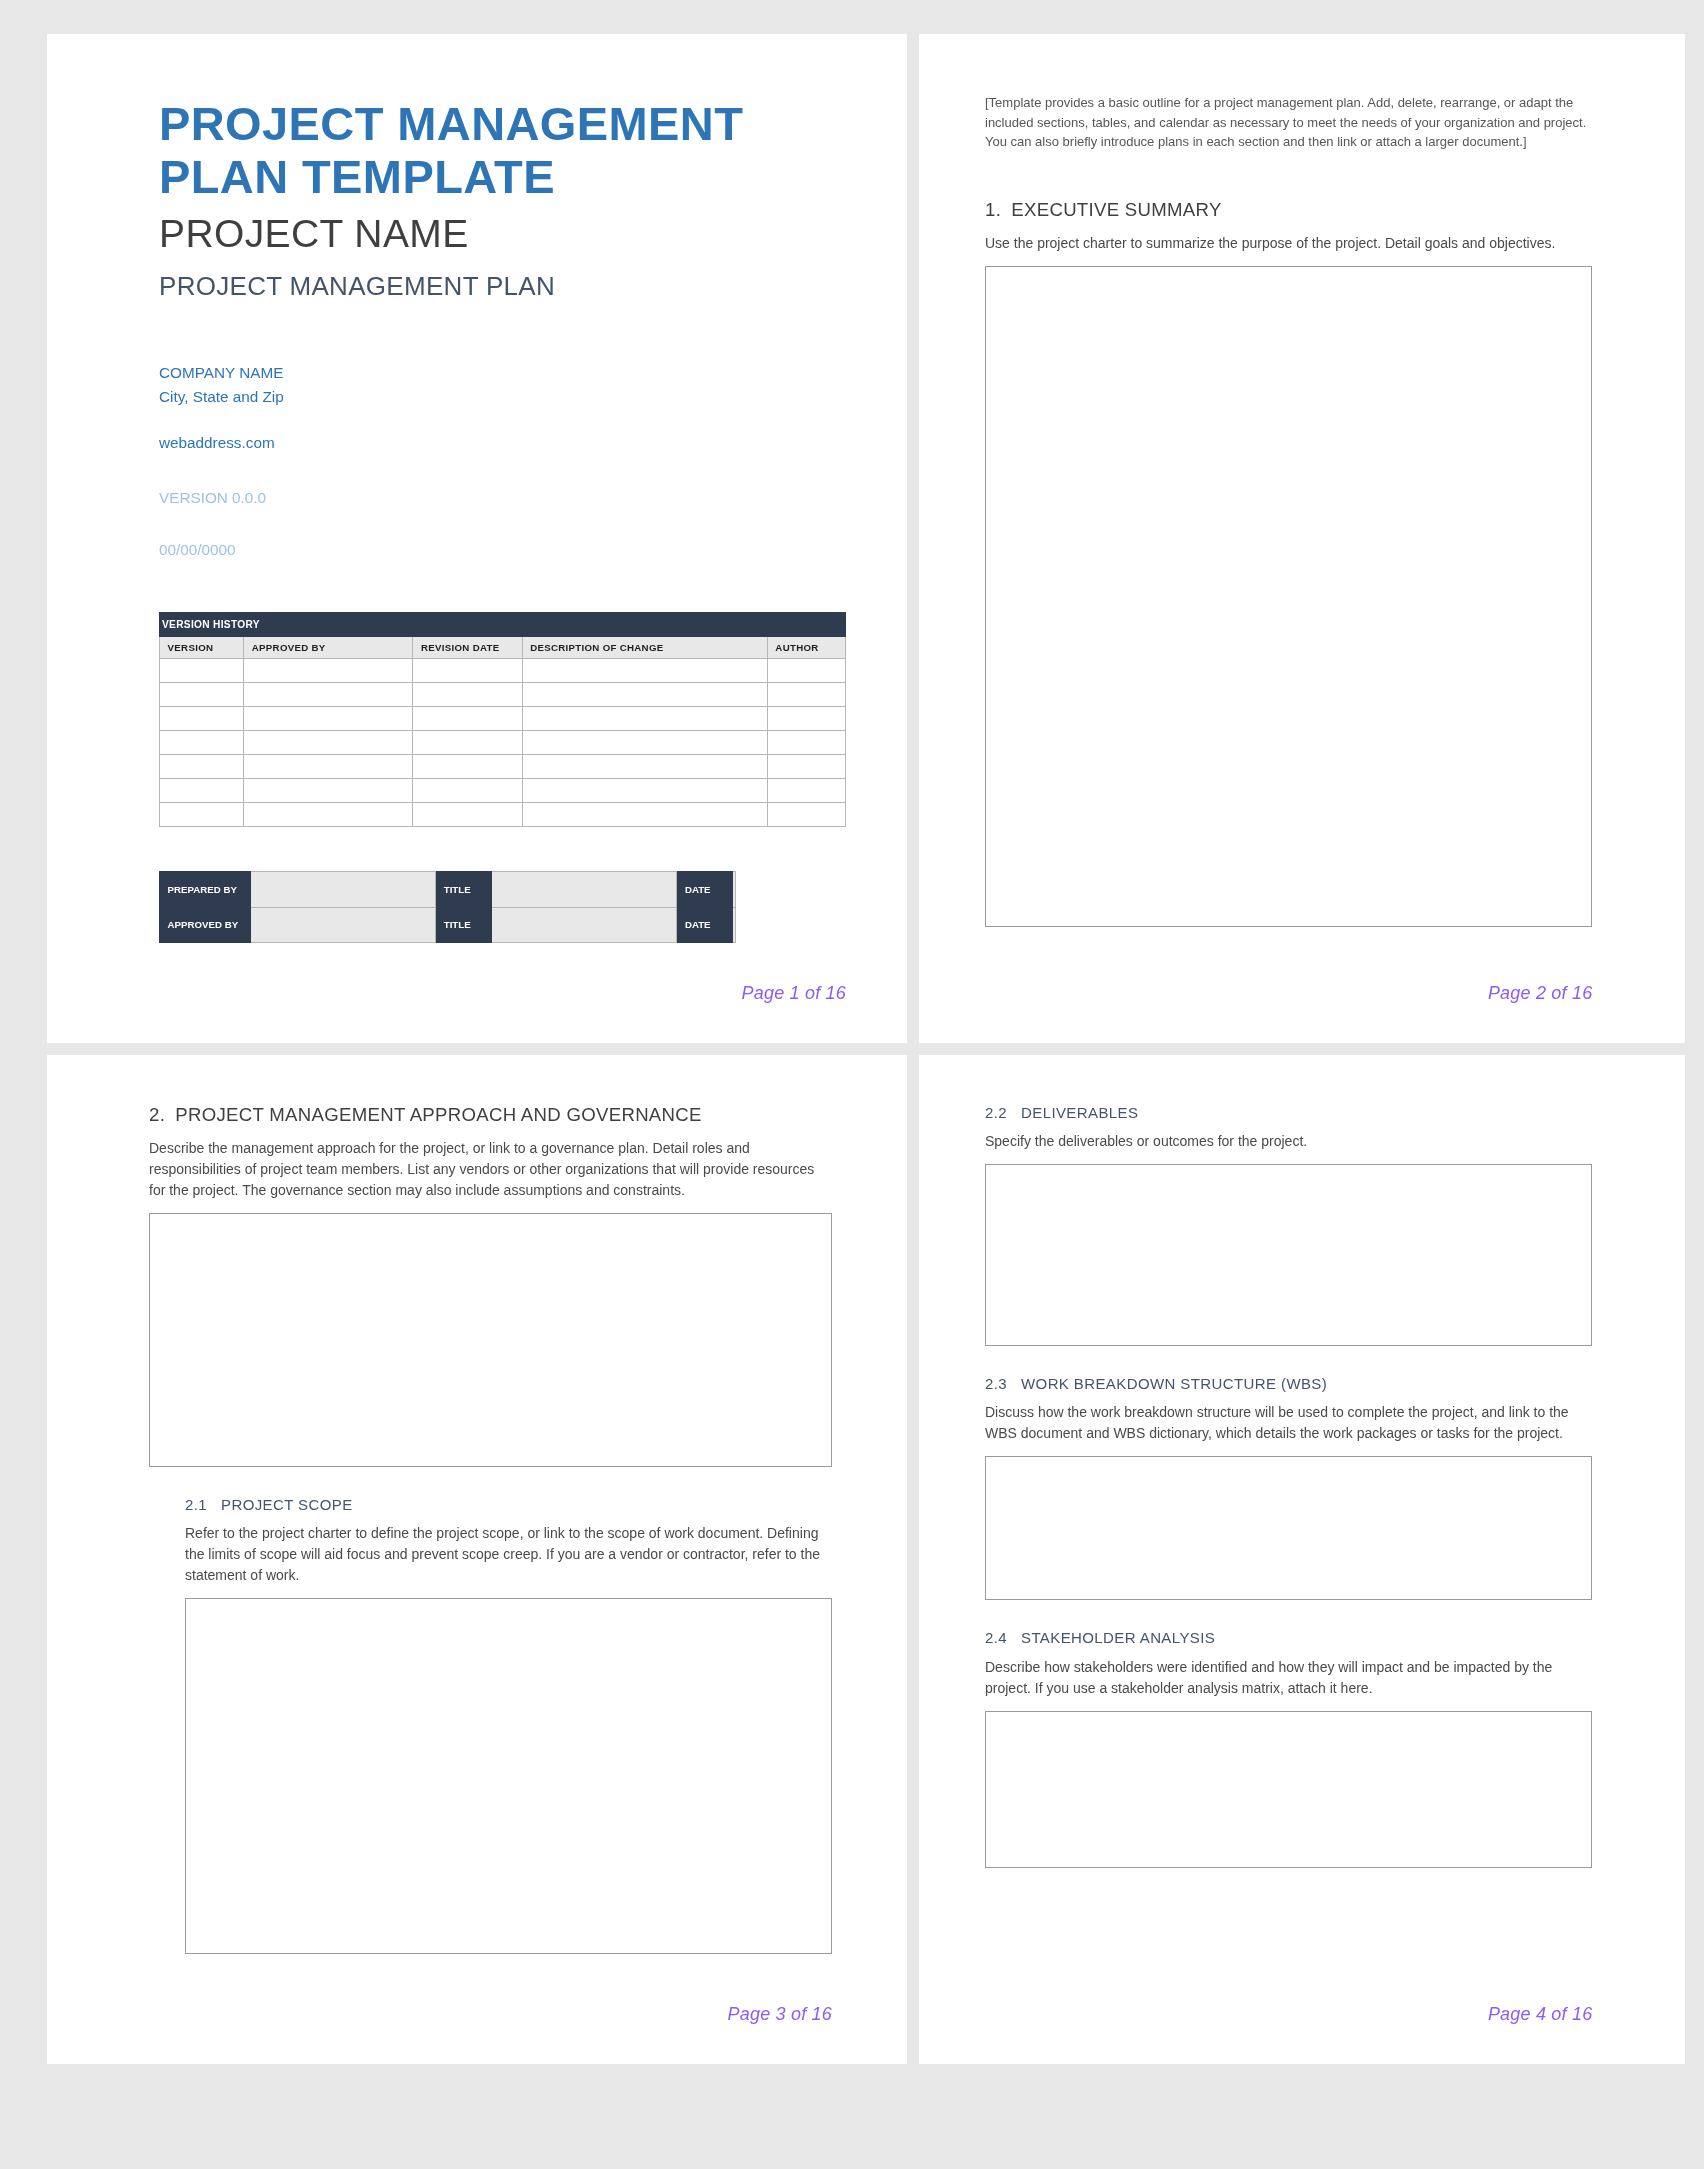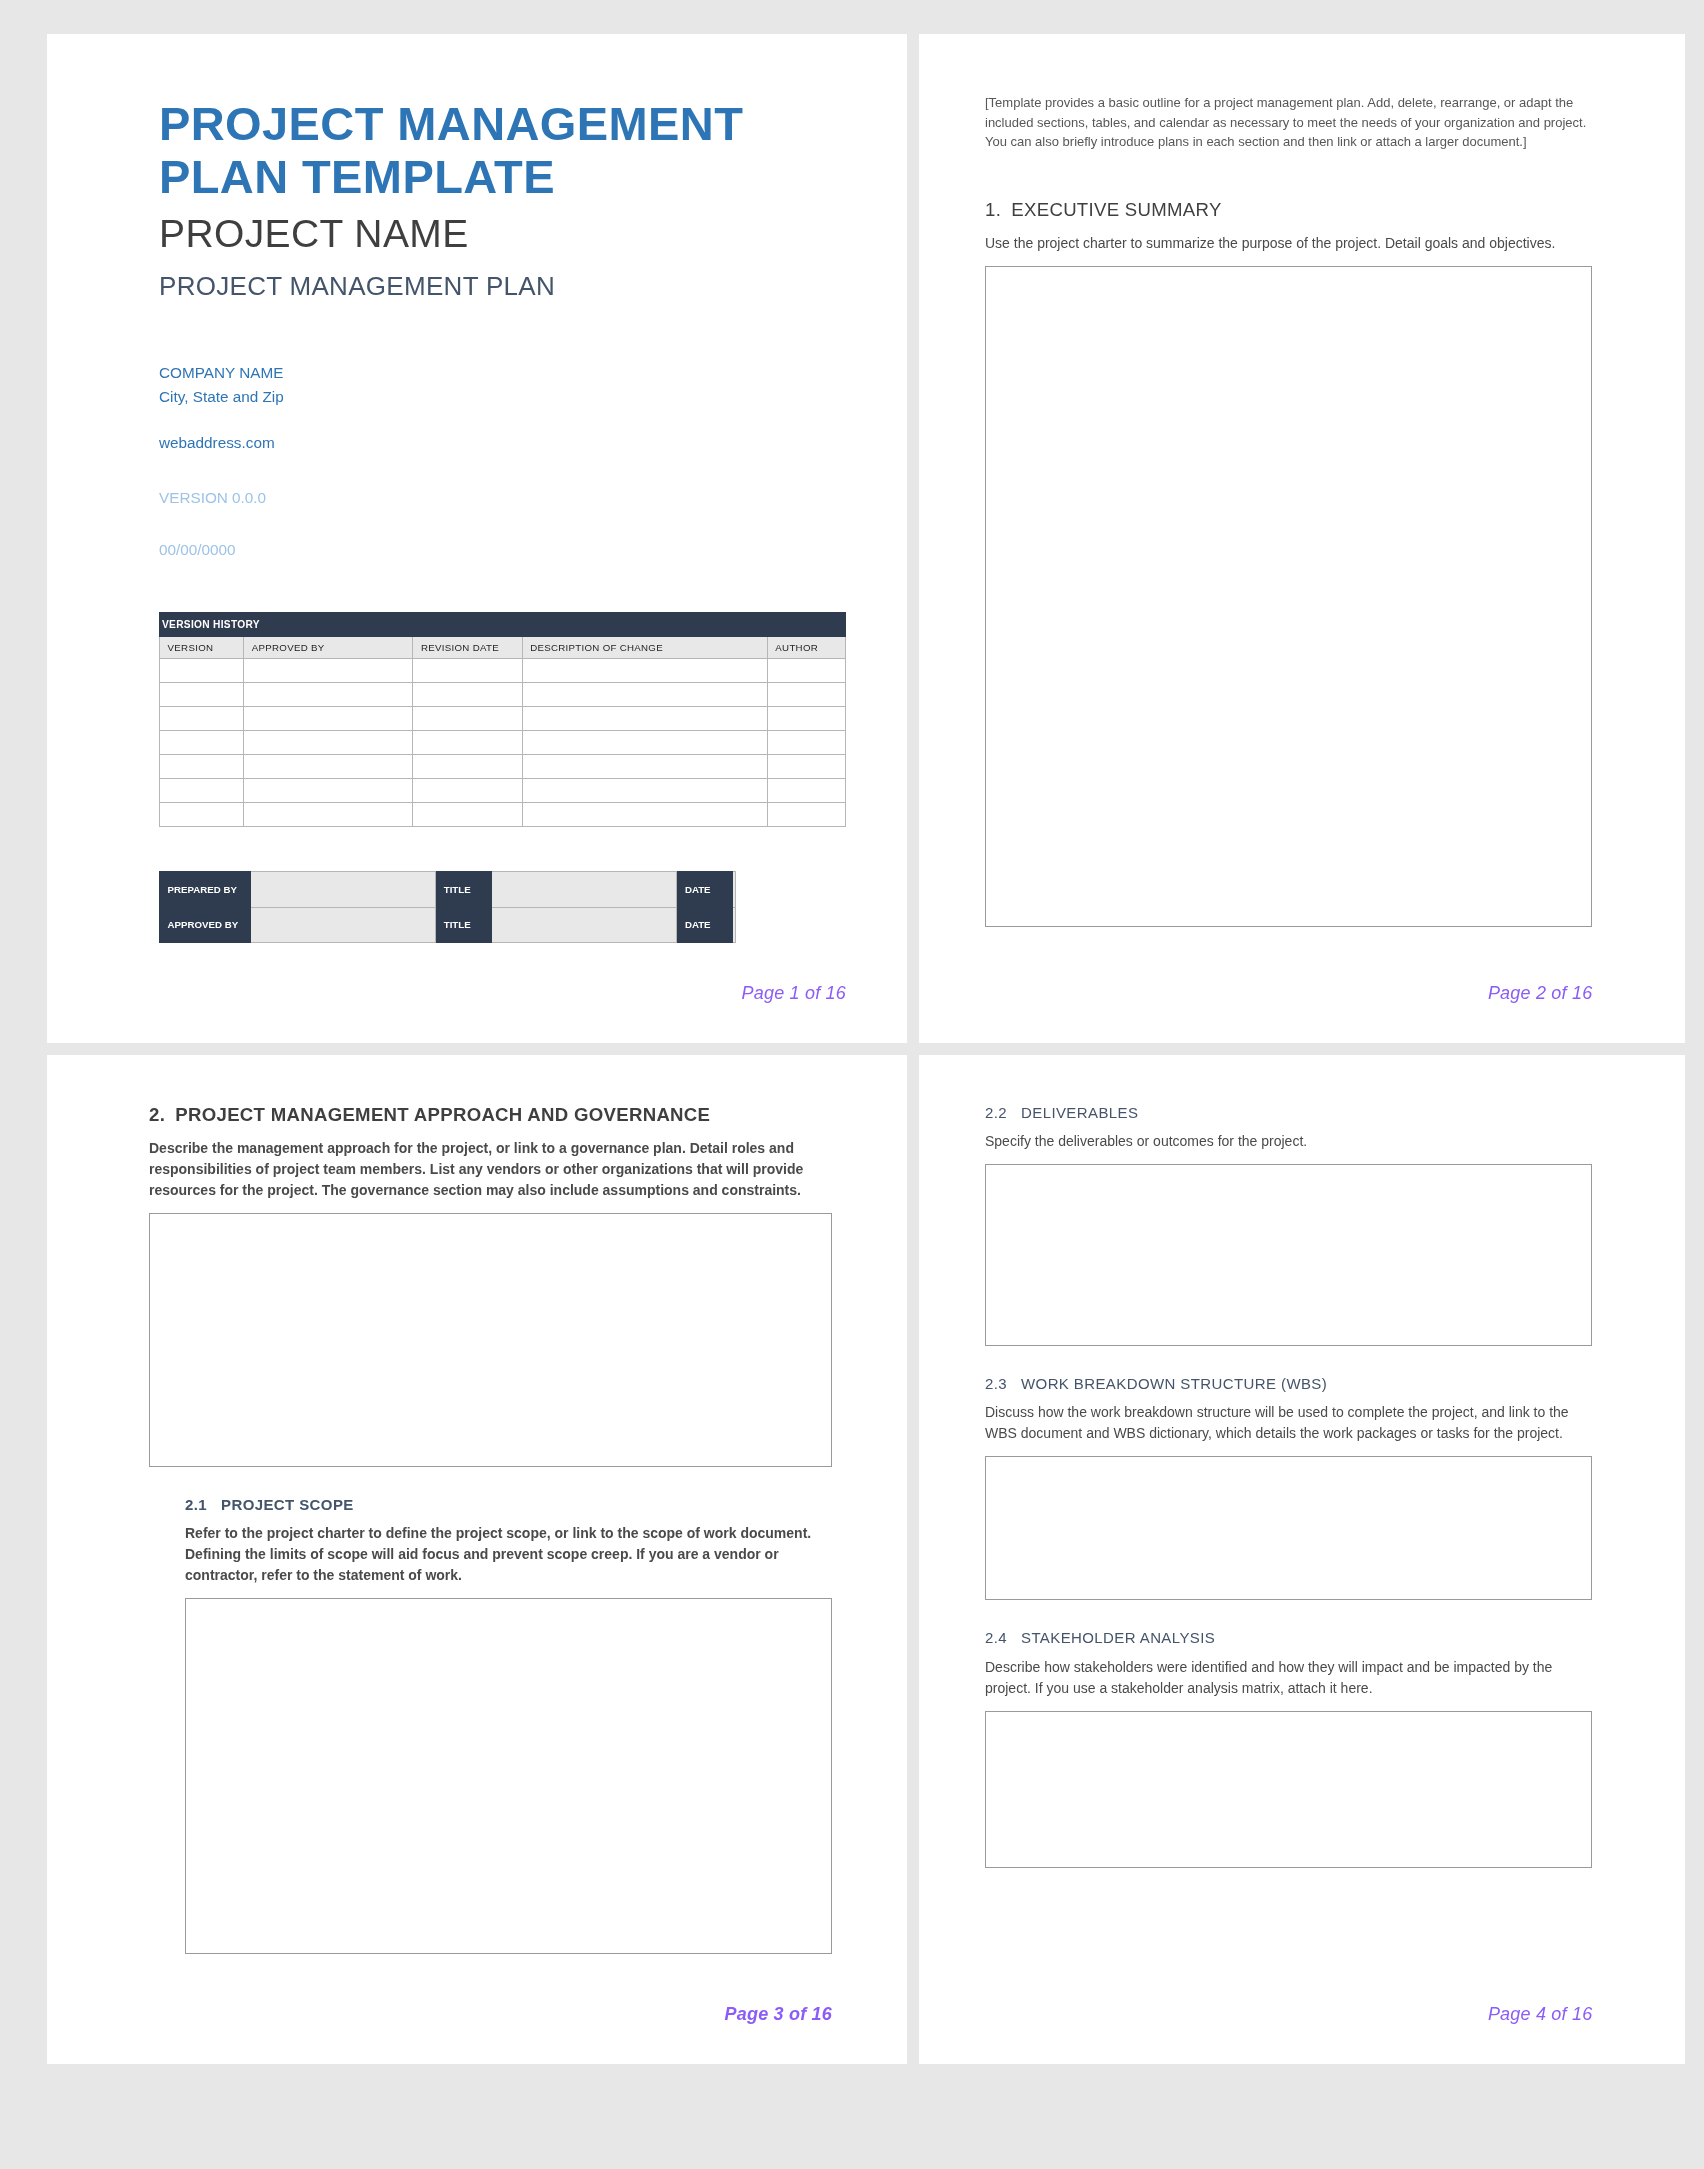--- a/index.html
+++ b/index.html
@@ -30,21 +30,20 @@
     padding: 49px 61px 34px 112px;
     min-height: 1009px;
   }
   .page-2, .page-4 {
     padding-left: 66px;
     padding-right: 93px;
   }
   .page-3 {
     padding-left: 102px;
     padding-right: 75px;
-    font-weight: bold;
   }
   .page-footer {
     position: absolute;
     right: 61px;
     bottom: 39px;
     font-size: 18px;
     color: #8b5cf6;
     font-style: italic;
     letter-spacing: 0.2px;
     text-align: right;
@@ -108,21 +107,21 @@
     font-size: 10.2px;
     font-weight: bold;
     letter-spacing: 0.3px;
     padding: 6px 2px;
     border: 0.8px solid #2f3b4f;
   }
   table.vh .vh-head td {
     background: #e8e8e8;
     color: #1f1f1f;
     font-size: 9.7px;
-    font-weight: normal;
+    font-weight: bold;
     letter-spacing: 0.3px;
     padding: 5.1px 7.6px;
     border: 0.8px solid #b6b6b6;
   }
   table.vh td.cell {
     border: 0.8px solid #b6b6b6;
     height: 23px;
     padding: 0;
   }
 

